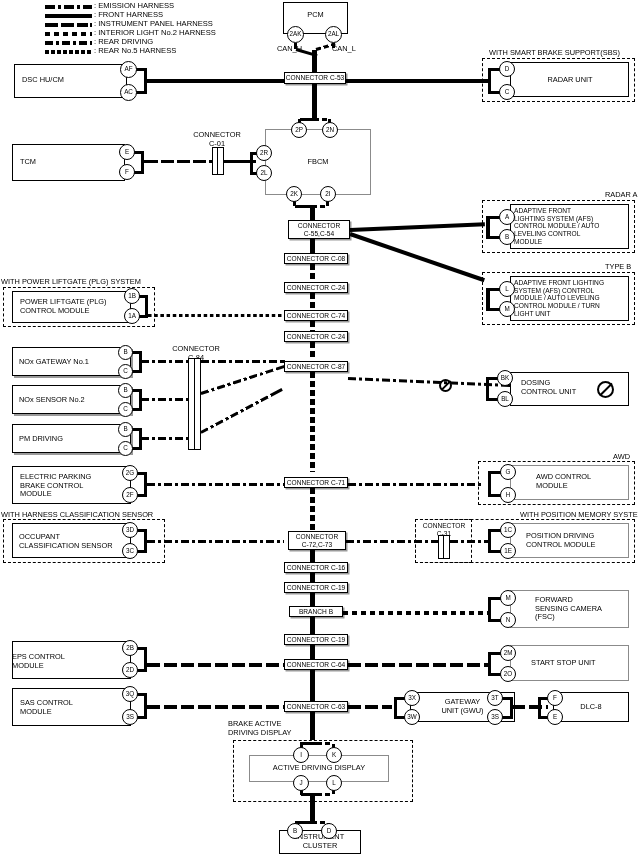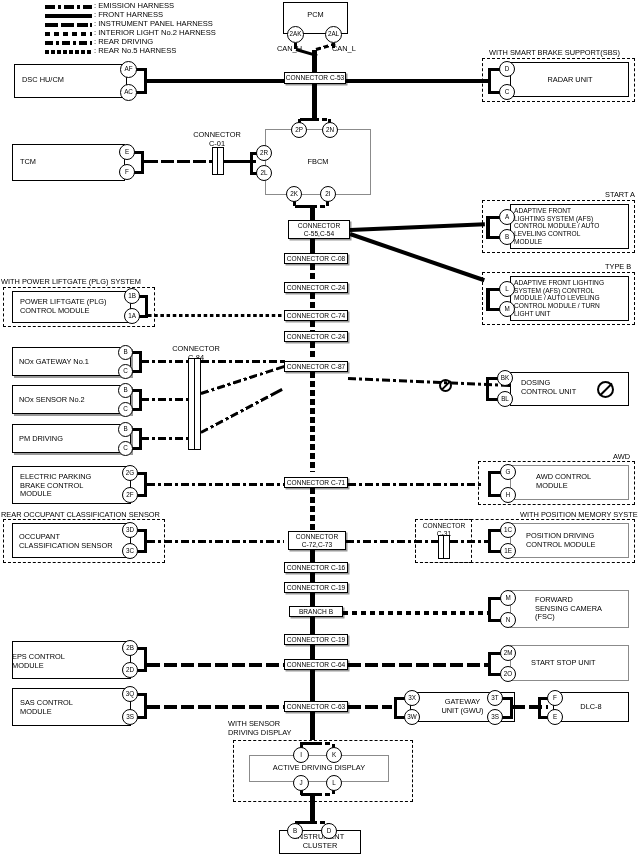--- a/index.html
+++ b/index.html
@@ -148,21 +148,21 @@
   <div class="conn" style="left:284px;top:282px;width:64px;height:11px;">CONNECTOR C-24</div>
   <div class="v-pat" style="left:310px;top:293px;width:4.5px;height:17px;background-image:linear-gradient(to bottom,#000 0 6px,transparent 6px 9px,#000 9px 15px,transparent 15px 17px);"></div>
   <div class="conn" style="left:284px;top:310px;width:64px;height:11px;">CONNECTOR C-74</div>
   <div class="v-pat" style="left:310px;top:321px;width:4.5px;height:17px;background-image:linear-gradient(to bottom,#000 0 6px,transparent 6px 9px,#000 9px 15px,transparent 15px 17px);"></div>
   <div class="conn" style="left:284px;top:331px;width:64px;height:11px;">CONNECTOR C-24</div>
   <div class="v-pat" style="left:310px;top:342px;width:4.5px;height:19px;background-image:linear-gradient(to bottom,#000 0 6px,transparent 6px 9px,#000 9px 15px,transparent 15px 19px);"></div>
 
   <div class="h-solid" style="left:350px;top:228px;width:135px;height:4.4px;transform:rotate(-2.4deg);transform-origin:left center;"></div>
   <div class="h-solid" style="left:350px;top:232px;width:142px;height:4.4px;transform:rotate(19deg);transform-origin:left center;"></div>
 
-  <div class="title" style="left:605px;top:190px;">START A</div>
+  <div class="title" style="left:605px;top:190px;">RADAR A</div>
   <div class="dash" style="left:482px;top:200px;width:153px;height:53px;"></div>
   <div class="box" style="left:510px;top:204px;width:119px;height:45px;"></div>
   <div class="lbl" style="left:514px;top:207px;font-size:6.6px;line-height:7.7px;">ADAPTIVE FRONT
 LIGHTING SYSTEM (AFS)
 CONTROL MODULE / AUTO
 LEVELING CONTROL
 MODULE</div>
   <div class="pin" style="left:499px;top:209px;width:16px;height:16px;">A</div>
   <div class="pin" style="left:499px;top:229px;width:16px;height:16px;">B</div>
   <div class="seg" style="left:488px;top:216px;width:13px;height:3px;"></div>
@@ -277,21 +277,21 @@
   <div class="dash" style="left:478px;top:461px;width:157px;height:44px;"></div>
   <div class="box" style="left:510px;top:465px;width:119px;height:35px;border-color:#8b8b8b;"></div>
   <div class="lbl" style="left:536px;top:473px;">AWD CONTROL
 MODULE</div>
   <div class="pin" style="left:500px;top:464px;width:16px;height:16px;">G</div>
   <div class="pin" style="left:500px;top:487px;width:16px;height:16px;">H</div>
   <div class="seg" style="left:490px;top:471px;width:12px;height:3px;"></div>
   <div class="seg" style="left:490px;top:494px;width:12px;height:3px;"></div>
   <div class="v" style="left:488px;top:471px;width:3.4px;height:26px;"></div>
 
-  <div class="title" style="left:1px;top:510px;">REAR OCCUPANT CLASSIFICATION SENSOR</div>
+  <div class="title" style="left:1px;top:510px;">WITH HARNESS CLASSIFICATION SENSOR</div>
   <div class="dash" style="left:3px;top:519px;width:162px;height:44px;"></div>
   <div class="box" style="left:12px;top:523px;width:119px;height:35px;"></div>
   <div class="lbl" style="left:19px;top:533px;">OCCUPANT
 CLASSIFICATION SENSOR</div>
   <div class="pin" style="left:122px;top:522px;width:16px;height:16px;">3D</div>
   <div class="pin" style="left:122px;top:543px;width:16px;height:16px;">3C</div>
   <div class="seg" style="left:137px;top:529px;width:10px;height:3px;"></div>
   <div class="seg" style="left:137px;top:550px;width:10px;height:3px;"></div>
   <div class="v" style="left:144px;top:529px;width:3.2px;height:24px;"></div>
   <div class="h-pat" style="left:147px;top:540px;width:137px;height:3.4px;
@@ -400,21 +400,21 @@
        background-image:linear-gradient(to right,#000 0 13px,transparent 13px 17px);background-size:17px 100%;"></div>
 
   <div class="box" style="left:553px;top:692px;width:76px;height:30px;"></div>
   <div class="lbl c" style="left:553px;top:703px;width:76px;">DLC-8</div>
   <div class="pin" style="left:547px;top:690px;width:16px;height:16px;">F</div>
   <div class="pin" style="left:547px;top:709px;width:16px;height:16px;">E</div>
   <div class="seg" style="left:540px;top:697px;width:10px;height:3px;"></div>
   <div class="seg" style="left:540px;top:716px;width:10px;height:3px;"></div>
   <div class="v" style="left:538px;top:697px;width:3.2px;height:22px;"></div>
 
-  <div class="title" style="left:228px;top:719px;line-height:9.4px;">WITH SENSOR
+  <div class="title" style="left:228px;top:719px;line-height:9.4px;">BRAKE ACTIVE
 DRIVING DISPLAY</div>
   <div class="dash" style="left:233px;top:740px;width:180px;height:62px;"></div>
   <div class="box" style="left:249px;top:755px;width:140px;height:27px;border-color:#8b8b8b;"></div>
   <div class="lbl c" style="left:249px;top:764px;width:140px;">ACTIVE DRIVING DISPLAY</div>
   <div class="pin" style="left:293px;top:747px;width:16px;height:16px;">I</div>
   <div class="pin" style="left:326px;top:747px;width:16px;height:16px;">K</div>
   <div class="pin" style="left:293px;top:775px;width:16px;height:16px;">J</div>
   <div class="pin" style="left:326px;top:775px;width:16px;height:16px;">L</div>
 
   <div class="seg" style="left:300px;top:742px;width:3px;height:7px;"></div>

